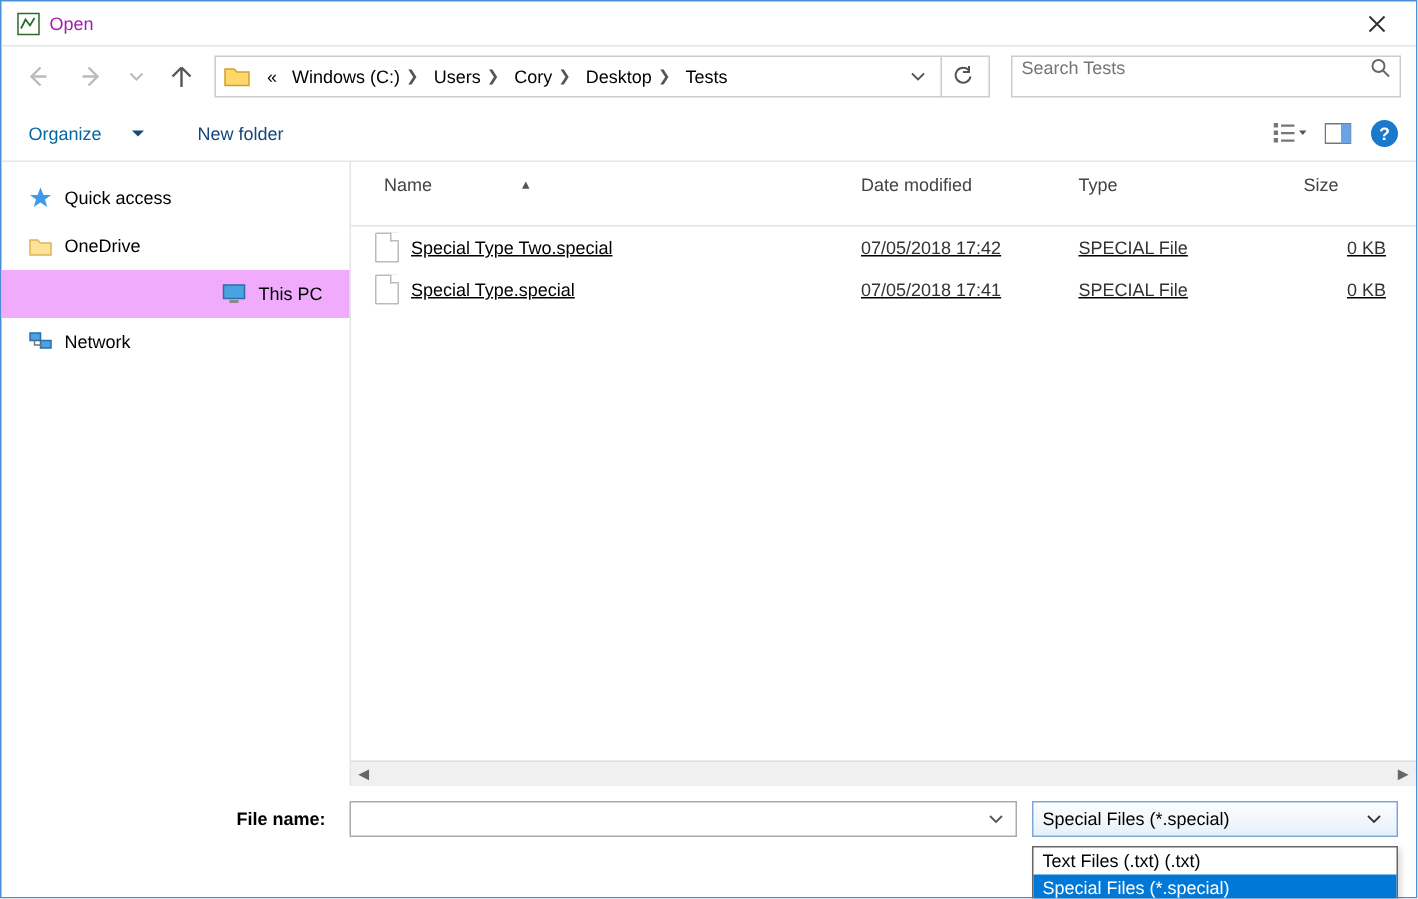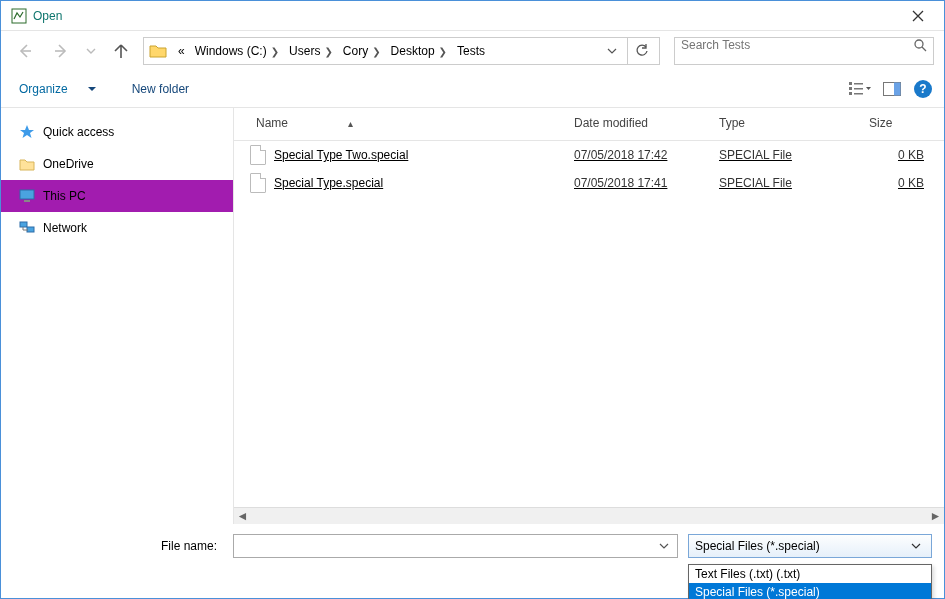--- a/index.html
+++ b/index.html
@@ -1,20 +1,20 @@
 <!DOCTYPE html>
 <html><head>
 <meta charset="utf-8">
 <style>
   * { box-sizing: border-box; margin: 0; padding: 0; font-family: "Segoe UI", Tahoma, sans-serif; font-size: 12px; }
   body { background: #fff; }
   .window { width: 945px; height: 599px; border: 1px solid #4a90d9; background: #fff; display: flex; flex-direction: column; position: relative; }
   .titlebar { height: 30px; display: flex; align-items: center; padding: 0 4px; border-bottom: 1px solid #e5e5e5; }
   .titlebar .app-icon { width: 16px; height: 16px; margin: 0 6px; display:flex; align-items:center; justify-content:center;}
-  .titlebar .title { flex: 1; font-size: 12px; color: #0f766e; }
+  .titlebar .title { flex: 1; font-size: 12px; color: #a21caf; }
   .titlebar .close { width: 45px; height: 100%; display: flex; align-items: center; justify-content: center; color:#333;}
   .navrow { display: flex; align-items: center; padding: 6px 10px; gap: 8px; }
   .navbtn { width: 28px; height: 28px; display:flex; align-items:center; justify-content:center; color:#888;}
   .navbtn.enabled { color:#333; }
   .breadbar { flex:1; height: 28px; border:1px solid #ccc; display:flex; align-items:center; padding:0 4px; gap:2px;}
   .breadbar .folder-icon { width:20px; height:20px; margin-right:4px; display:flex; align-items:center; justify-content:center;}
   .bc-item { padding:0 4px; display:flex; align-items:center; gap:4px;}
   .bc-item .chev { color:#555; font-size:10px;}
   .bb-spacer { flex:1;}
   .bb-drop { width:18px; display:flex; justify-content:center; color:#555;}
@@ -24,43 +24,43 @@
   .searchbox .mag { color:#555;}
   .toolbar { display:flex; align-items:center; padding:6px 12px; border-bottom:1px solid #e5e5e5;}
   .toolbar .org { color:#0369a1; display:flex; align-items:center; gap:20px; padding:4px 6px;text-align:center;}
   .toolbar .newf { color:#15477a; padding:4px 6px; margin-left:24px;}
   .toolbar .spacer { flex:1;}
   .toolbar .tb-icon { width:32px; height:24px; display:flex; align-items:center; justify-content:center; color:#555;}
   .help { width:18px; height:18px; border-radius:50%; background:#1979ca; color:#fff; display:flex; align-items:center; justify-content:center; font-weight:bold; font-size:12px; margin-left:6px;}
   .body { flex:1; display:flex; min-height:0;}
   .sidebar { width:233px; border-right:1px solid #e5e5e5; padding-top:8px;}
   .sb-item { display:flex; align-items:center; gap:8px; padding:8px 18px; }
-  .sb-item.selected { background:#a21caf;}
+  .sb-item.selected { background:#f0abfc;justify-content:flex-end;}
   .sb-icon { width:16px; height:16px; display:flex; align-items:center; justify-content:center;}
   .filepane { flex:1; display:flex; flex-direction:column; min-height:0;}
-  .cols { display:flex; border-bottom:1px solid #e5e5e5; padding:8px 10px 10px 10px; color:#444;}
+  .cols { display:flex; border-bottom:1px solid #e5e5e5; padding:8px 10px 20px 10px; color:#444;}
   .col-name { width:330px; padding-left:12px; display:flex; align-items:center; gap:60px;}
   .sort-caret { color:#555; font-size:10px;}
   .col-date { width:145px;}
   .col-type { width:150px;}
   .col-size { flex:1; text-align:left;}
   .rows { flex:1; overflow:hidden;text-decoration:underline;}
   .row { display:flex; padding:4px 10px; align-items:center;}
   .row .c-name { width:330px; display:flex; align-items:center; gap:8px; padding-left:6px;}
   .row .c-date { width:145px; color:#333;}
   .row .c-type { width:150px; color:#333;}
   .row .c-size { flex:1; text-align:right; padding-right:10px; color:#333;}
   .file-icon { width:16px; height:20px; border:1px solid #bbb; border-radius:1px; position:relative; background:#fff;}
   .file-icon::before { content:""; position:absolute; top:-1px; right:-1px; width:5px; height:5px; background:#fff; border-left:1px solid #bbb; border-bottom:1px solid #bbb;}
   .hscroll { height:17px; background:#f0f0f0; display:flex; align-items:center; border-top:1px solid #ddd;}
   .hscroll .arrow { width:17px; text-align:center; color:#666;}
   .hscroll .track { flex:1;}
   .bottom { padding:10px 12px 14px 12px; position:relative;}
   .fn-row { display:flex; align-items:center; gap:10px;}
-  .fn-label { width:210px; text-align:right; padding-right:6px;}
+  .fn-label { width:210px; text-align:right; padding-right:6px;font-weight:bold;}
   .fn-input { flex:1; height:24px; border:1px solid #aaa; display:flex; align-items:center;}
   .fn-input input { border:none; outline:none; flex:1; padding:0 4px; font-size:12px;}
   .fn-input .dd { width:18px; text-align:center; color:#555; border-left:0;}
   .filter { width:244px; height:24px; border:1px solid #7aa7d8; background:linear-gradient(#fdfefe,#e6f0fa); display:flex; align-items:center; padding:0 6px;}
   .filter .dd { width:14px; text-align:right; color:#333;}
   .tools-row { display:flex; align-items:center; margin-top:12px;}
   .tools-label { margin-left:auto; display:flex; align-items:center; gap:8px; padding-right:6px;}
   .dropdown-pop { position:absolute; right:12px; top:40px; width:244px; border:1px solid #666; background:#fff; z-index:5; box-shadow:2px 2px 4px rgba(0,0,0,.15);}
   .dropdown-pop .opt { padding:2px 6px;}
   .dropdown-pop .opt.sel { background:#0078d7; color:#fff;}

